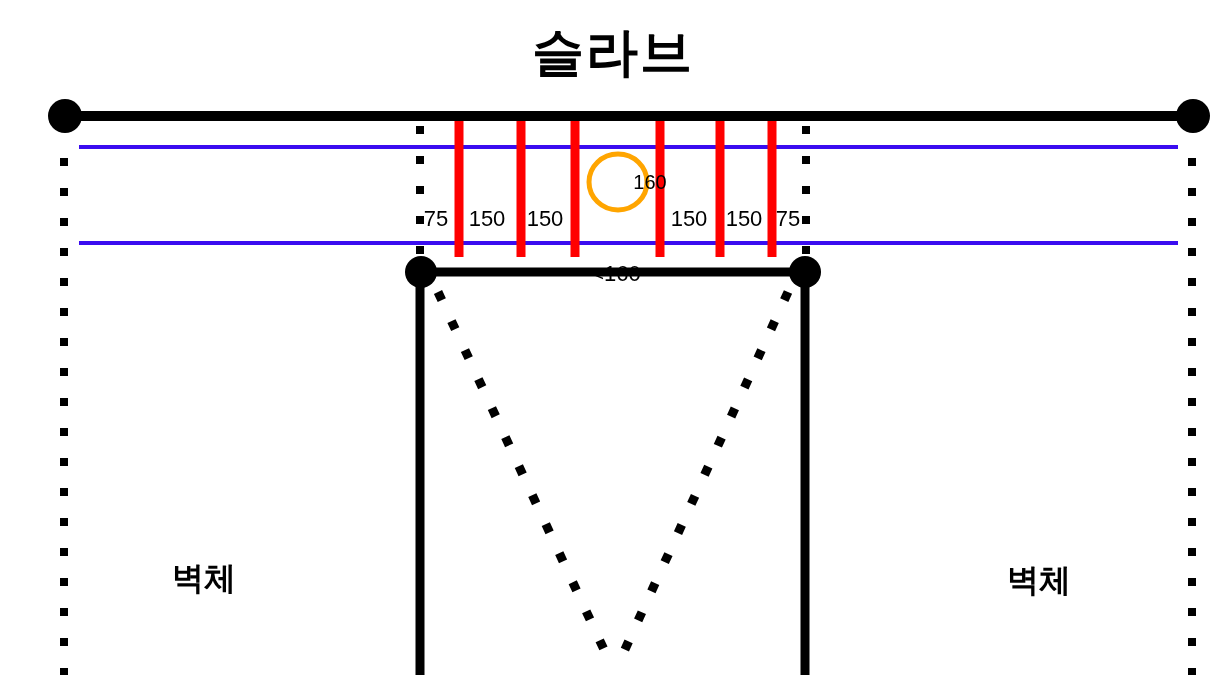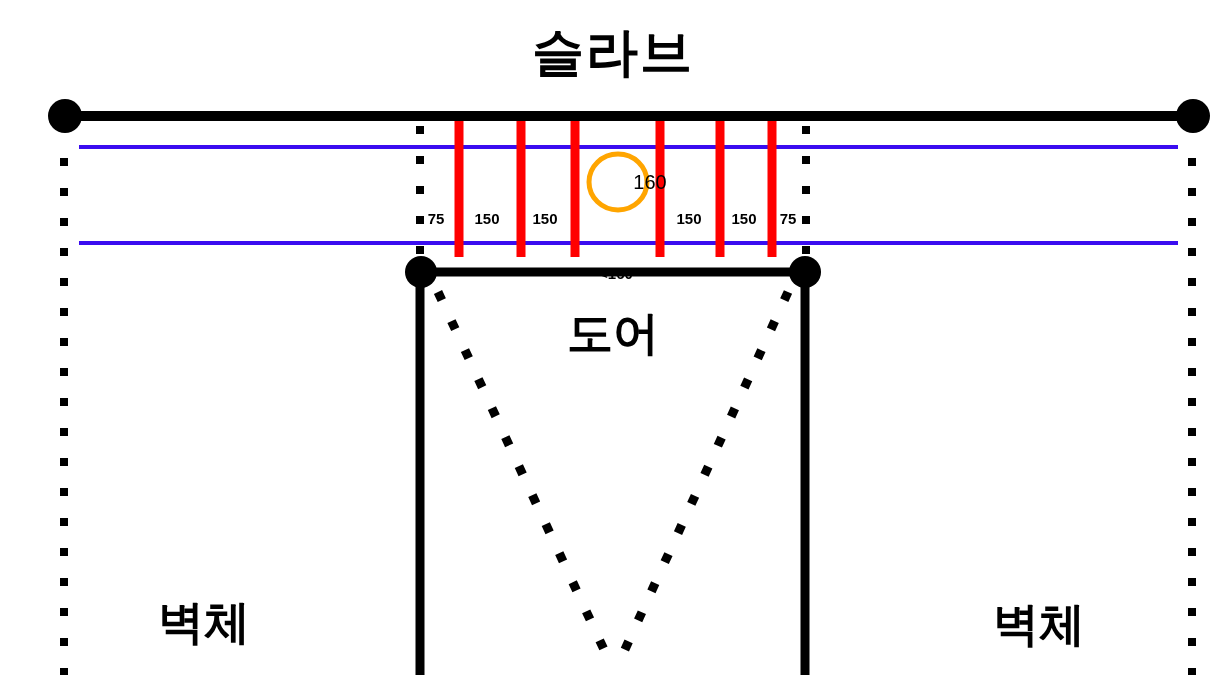--- a/index.html
+++ b/index.html
@@ -8,34 +8,34 @@
     font-family:"Liberation Sans","DejaVu Sans",sans-serif;
     position:relative;overflow:hidden;color:#000;
   }
   .stage{position:absolute;left:16px;top:0;width:1216px;height:675px;}
   .stage svg{position:absolute;left:0;top:0;}
   .label{position:absolute;color:#000;text-align:center;white-space:nowrap;}
   .title{
     left:0;top:22px;width:1194px;
     font-size:52px;font-weight:700;line-height:60px;letter-spacing:2px;
   }
-  .m-label{top:207px;font-size:15px;line-height:24px;font-weight:700;}
+  .m-label{top:207px;font-size:22px;line-height:24px;font-weight:400;}
   .m0{left:396px;width:48px;}
   .m1{left:441px;width:60px;}
   .m2{left:499px;width:60px;}
   .m3{left:558px;width:84px;top:216px;margin-top:46px;}
   .m4{left:643px;width:60px;}
   .m5{left:698px;width:60px;}
   .m6{left:748px;width:48px;}
   .circle-value{left:570px;top:170px;width:64px;font-size:20px;line-height:24px;margin-left:32px;}
   .door-label{
     left:405px;top:302px;width:384px;
     font-size:46px;font-weight:700;line-height:62px;
   }
-  .wall-label{font-size:46px;font-weight:700;line-height:54px;margin-top:44px;}
+  .wall-label{font-size:32px;font-weight:700;line-height:54px;}
   .wall-left{left:88px;top:551px;width:200px;}
   .wall-right{left:923px;top:553px;width:200px;}
 </style>
 </head>
 <body>
 
 <div class="stage">
 
   <svg width="1216" height="675" viewBox="0 0 1216 675">
 
@@ -77,18 +77,17 @@
   <div class="label m-label m1">150</div>
   <div class="label m-label m2">150</div>
   <div class="label m-label m3">&lt;160</div>
   <div class="label m-label m4">150</div>
   <div class="label m-label m5">150</div>
   <div class="label m-label m6">75</div>
 
   <div class="label circle-value">160</div>
 
   <div class="label door-label">
-    <div>도어</div>
   </div>
 
   <div class="label wall-label wall-left">벽체</div>
   <div class="label wall-label wall-right">벽체</div>
 </div>
 
 </body></html>

